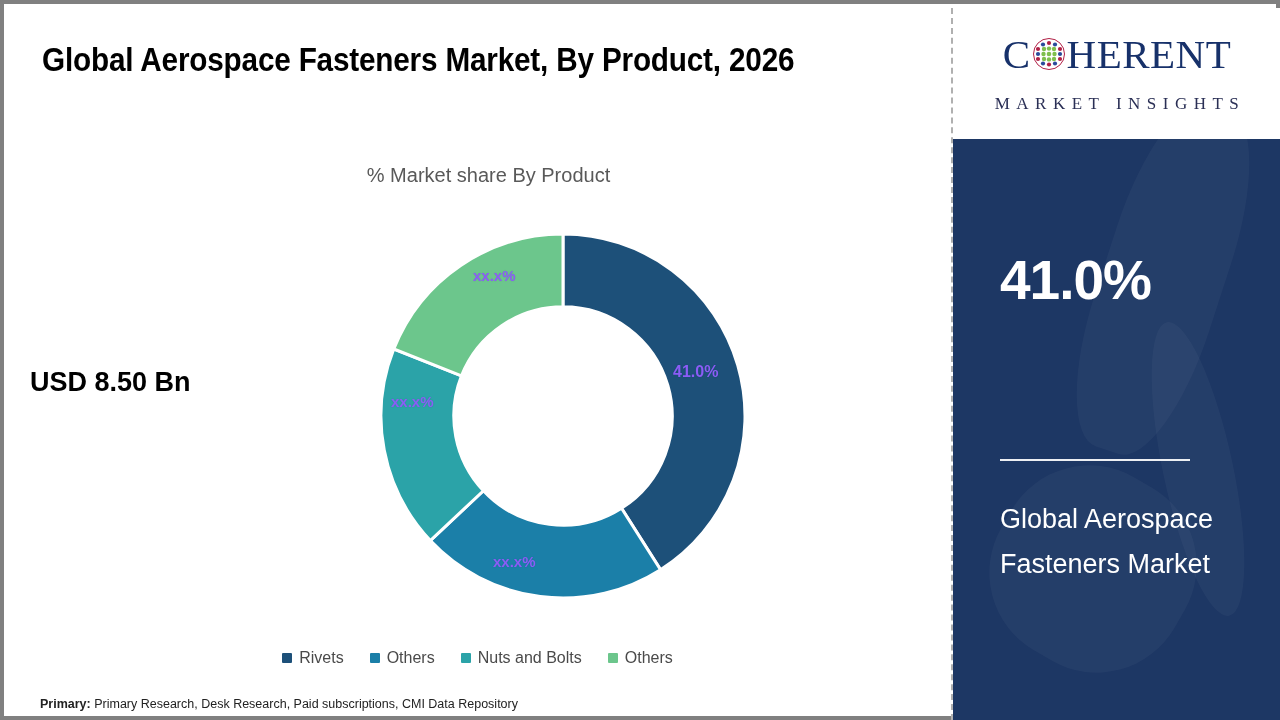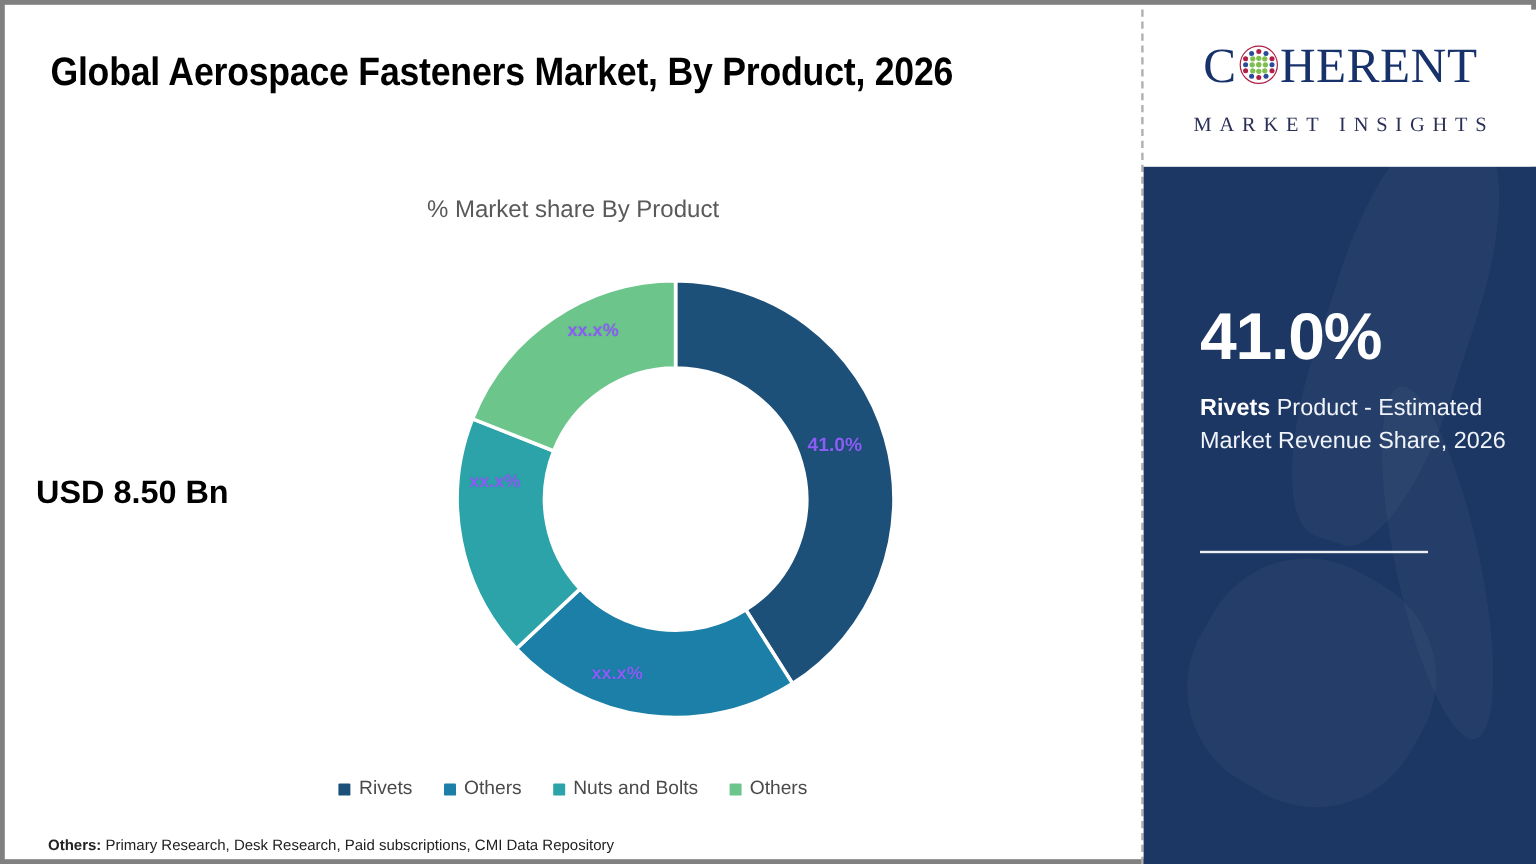--- a/index.html
+++ b/index.html
@@ -27,29 +27,29 @@
   #title{
     position:absolute;left:38px;top:30px;width:870px;
     font-size:33px;line-height:1.55;
     font-weight:bold;color:#000;
     font-family:"Liberation Sans", sans-serif;
     transform:scaleX(0.90);transform-origin:left top;
     letter-spacing:-0.2px;
   }
   #chart-subtitle{
     position:absolute;left:0;top:160px;width:947px;
-    text-align:center;font-size:20px;color:#595959;
+    text-align:center;font-size:20px;color:#595959;padding-left:11px;
   }
   #total-label{
     position:absolute;left:26px;top:325px;
     font-size:25px;color:#1a1a1a;white-space:nowrap;
   }
   #total-value{
     position:absolute;left:26px;top:363px;
-    font-size:27px;font-weight:bold;color:#000;white-space:nowrap;margin-top:28px;
+    font-size:27px;font-weight:bold;color:#000;white-space:nowrap;
   }
 
   
   #donut-wrap{
     position:absolute;left:369px;top:222px;width:380px;height:380px;
   }
   #donut-svg{display:block;width:380px;height:380px;}
   .slice-label{
     position:absolute;
     font-size:15px;font-weight:bold;color:#8b5cf6;
@@ -180,21 +180,21 @@
         <div class="legend-item">
           <span class="legend-swatch" style="background: rgb(43, 163, 168);"></span>
           <span class="legend-text">Nuts and Bolts</span>
         </div>
         <div class="legend-item">
           <span class="legend-swatch" style="background: rgb(108, 198, 140);"></span>
           <span class="legend-text">Others</span>
         </div>
       </div>
 
-    <div id="source"><b>Others:</b><span> Primary Research, Desk Research, Paid subscriptions, CMI Data Repository</span></div>
+    <div id="source"><b>Primary:</b><span> Primary Research, Desk Research, Paid subscriptions, CMI Data Repository</span></div>
   </div>
 
   <div id="divider"></div>
 
   <div id="logo-box">
     <div id="logo-main">
       <span>C</span>
       <span id="logo-globe">
         <svg viewBox="0 0 34 34" width="34" height="34">
           <g>
@@ -228,19 +228,19 @@
     <div id="logo-sub">MARKET INSIGHTS</div>
   </div>
 
   <div id="right-panel">
     <div class="wm" id="wm1"></div>
     <div class="wm" id="wm2"></div>
     <div class="wm" id="wm3"></div>
 
     <div id="stat-pct">41.0%</div>
 
-    <div id="stat-desc"><b>Rivets</b><span> Product - Estimated Market Revenue Share, 2026</span></div>
 
     <div id="panel-rule"></div>
 
+    <div id="panel-headline">Global Aerospace Fasteners Market</div>
   </div>
 
 </div>
 
 </body></html>

